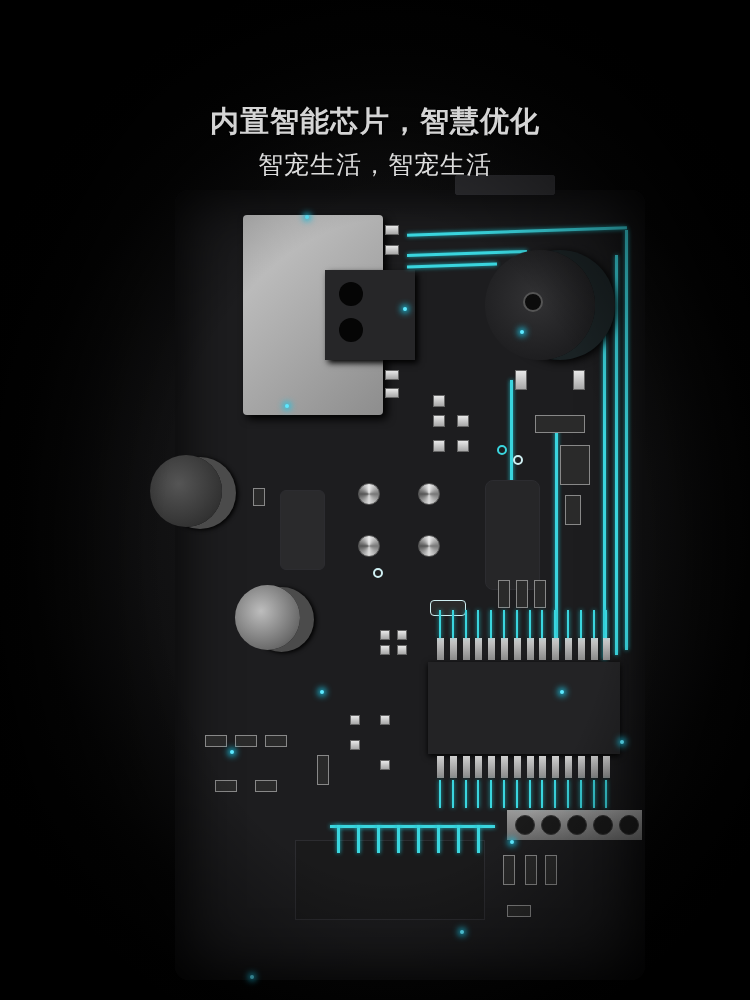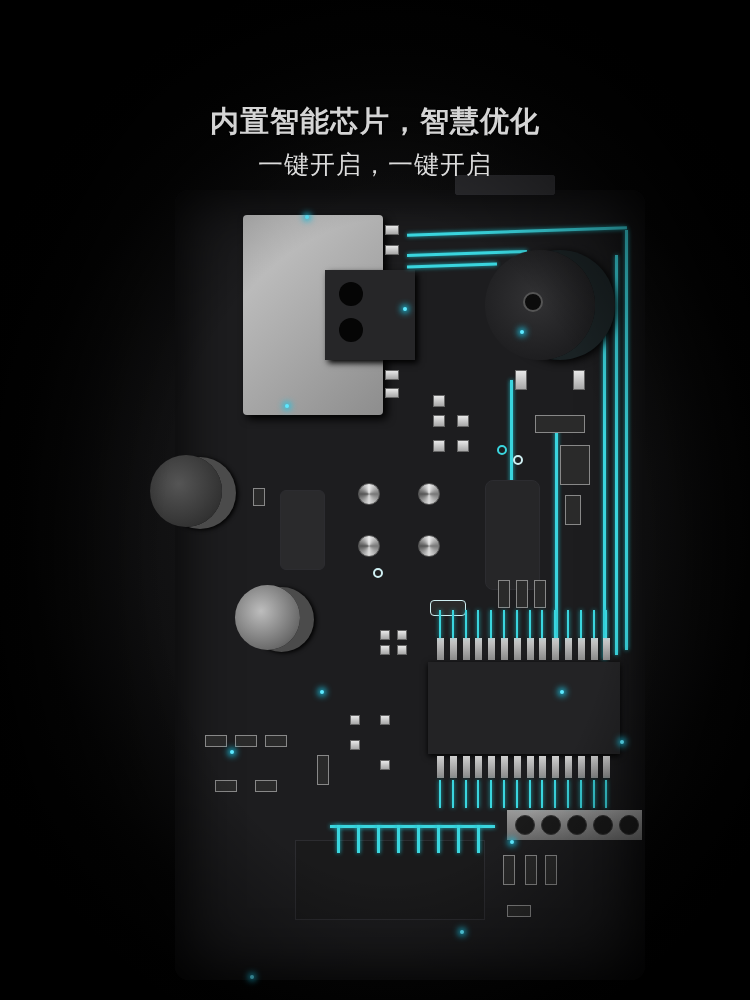--- a/index.html
+++ b/index.html
@@ -195,14 +195,14 @@
   <div class="spark" style="left:230px;top:750px"></div>
   <div class="spark" style="left:620px;top:740px"></div>
   <div class="spark" style="left:510px;top:840px"></div>
   <div class="spark" style="left:460px;top:930px"></div>
   <div class="spark" style="left:305px;top:215px"></div>
   <div class="spark" style="left:250px;top:975px"></div>
 
   <div style="position:absolute;inset:0;background:radial-gradient(ellipse 55% 60% at 52% 55%,rgba(0,0,0,0) 55%,rgba(0,0,0,.85) 100%);pointer-events:none"></div>
 
   <div id="h1" class="headline">内置智能芯片，智慧优化</div>
-  <div id="h2" class="headline">一键开启，一键开启</div>
+  <div id="h2" class="headline">智宠生活，智宠生活</div>
 </div>
 
 </body></html>

